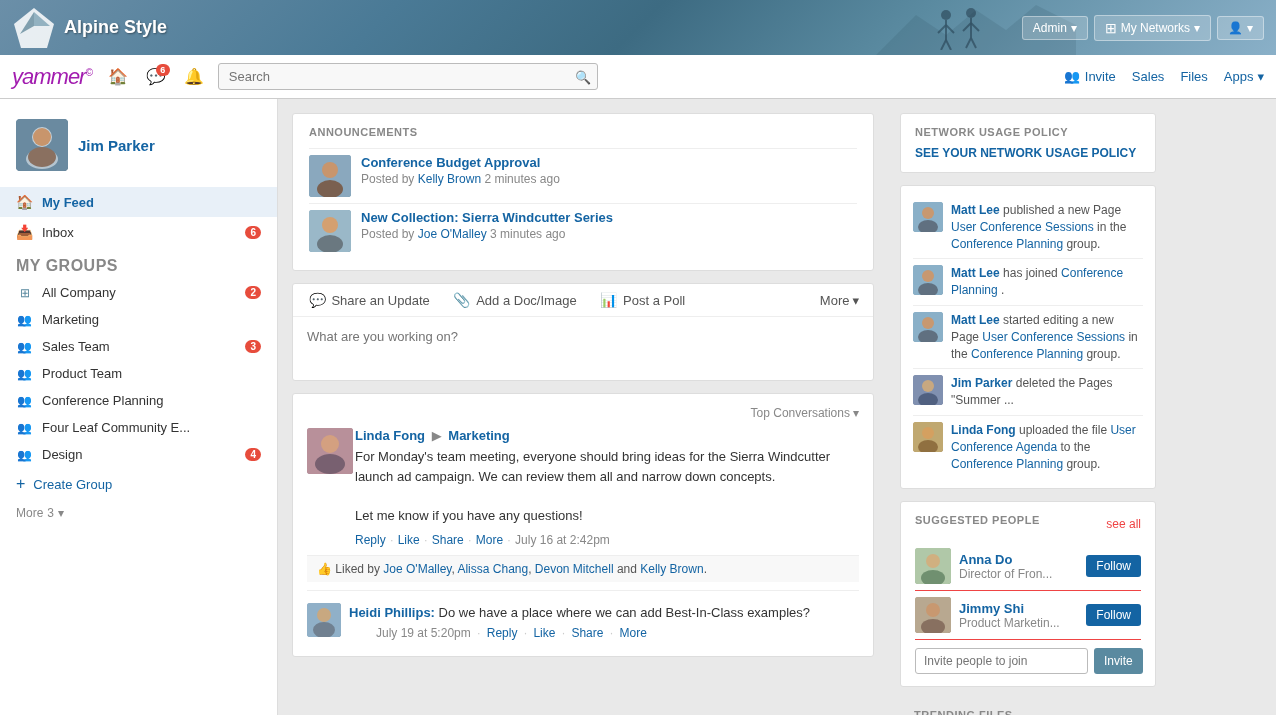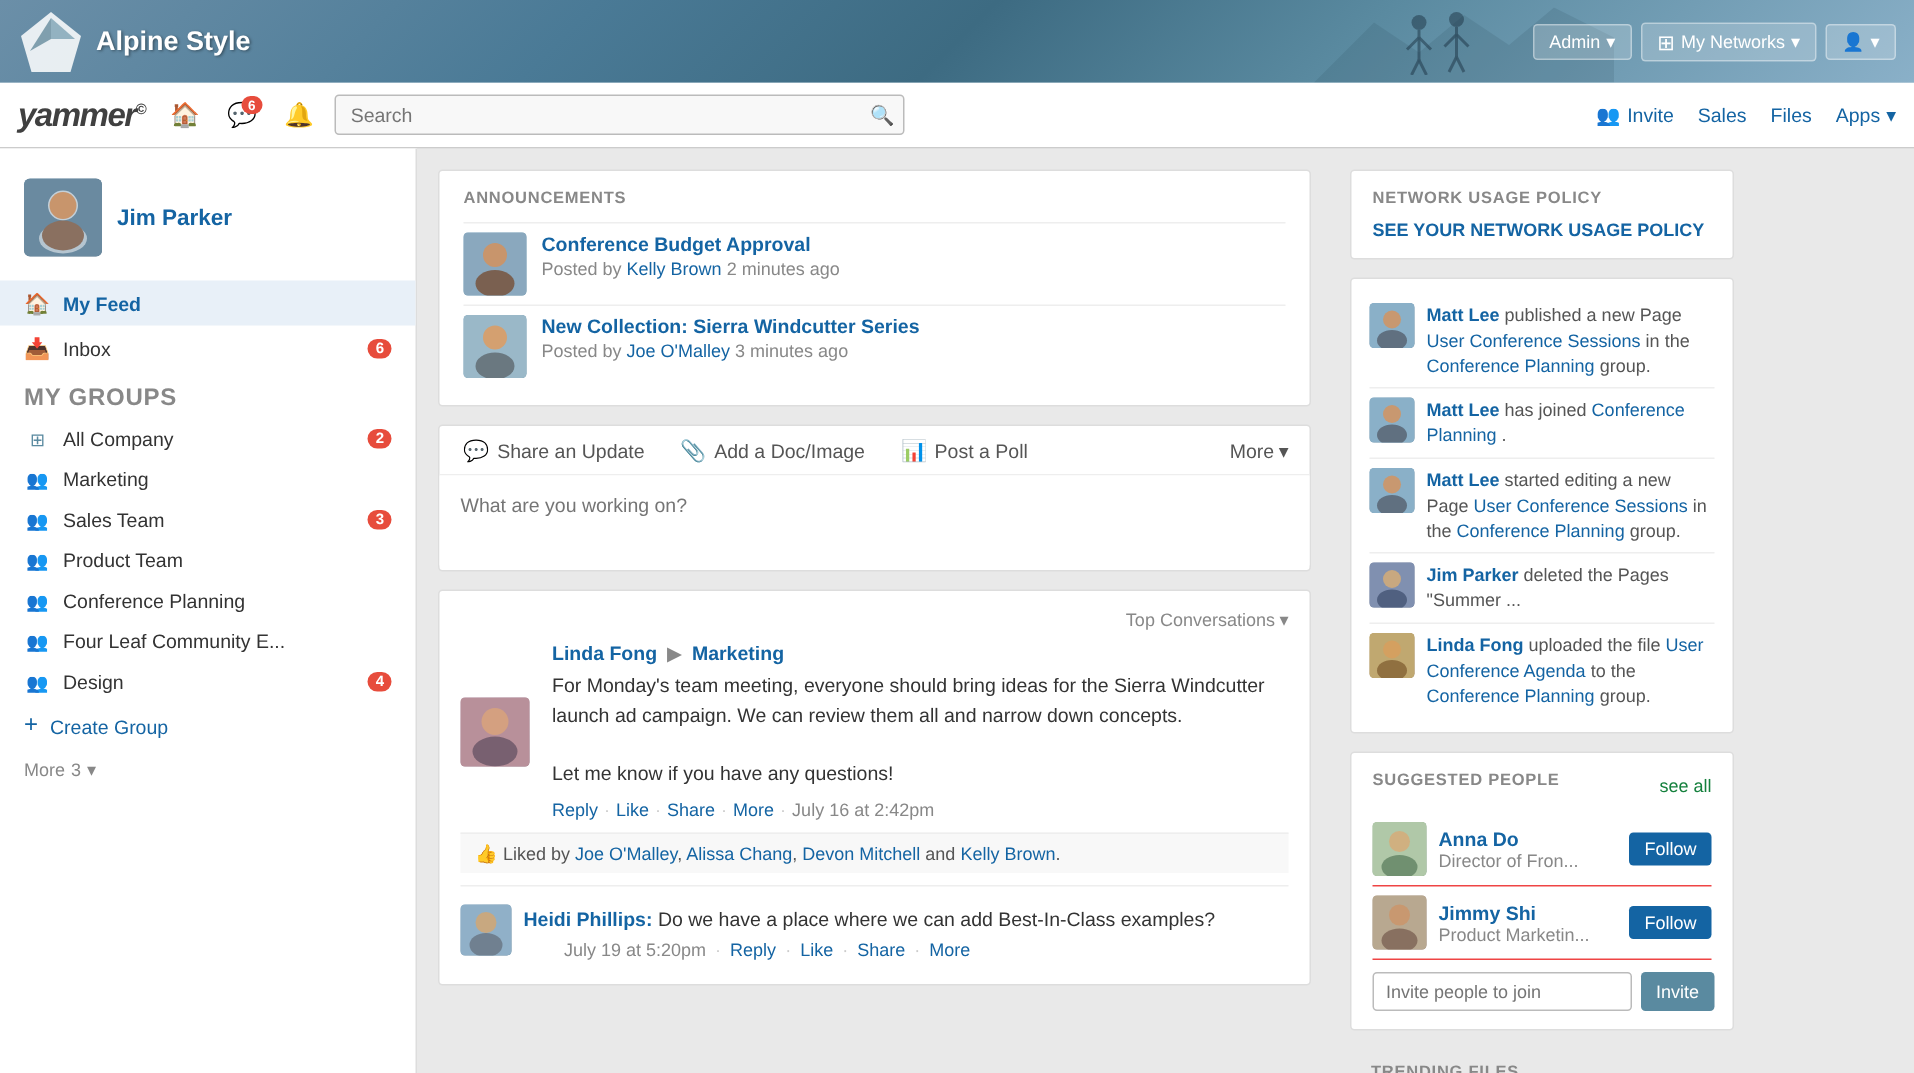--- a/index.html
+++ b/index.html
@@ -50,23 +50,23 @@
     .navbar {
       background: #fff;
       border-bottom: 1px solid #ccc;
       height: 44px;
       display: flex;
       align-items: center;
       padding: 0 12px;
       gap: 8px;
     }
     .yammer-logo {
-      color: #404040;
+      color: #a21caf;
       font-size: 22px;
-      font-weight: bold;
+      font-weight: normal;
       font-style: italic;
       margin-right: 4px;
       letter-spacing: -1px;
     }
     .nav-icon-btn {
       width: 30px; height: 30px;
       display: flex; align-items: center; justify-content: center;
       border-radius: 3px;
       cursor: pointer;
       color: #555;
@@ -307,21 +307,21 @@
       display: flex; align-items: center; justify-content: flex-end;
       margin-bottom: 8px;
     }
     .top-conversations-btn {
       color: #888;
       font-size: 12px;
       cursor: pointer;
       display: flex; align-items: center; gap: 3px;
     }
     .feed-post-header {
-      display: flex; align-items: center; gap: 15px;
+      display: flex; align-items: flex-start; gap: 2px;
     }
     .feed-avatar {
       width: 46px; height: 46px; flex-shrink: 0;
       border-radius: 3px;
       background: linear-gradient(135deg, #c0a0b0, #8a6070);
     }
     .feed-post-content { flex: 1; }
     .feed-poster-line {
       margin-bottom: 4px;
       font-size: 13px;
@@ -427,21 +427,21 @@
     .activity-text { flex: 1; line-height: 1.4; color: #555; }
     .activity-name { color: #1464a3; cursor: pointer; font-weight: bold; }
     .activity-link { color: #1464a3; cursor: pointer; }
 
     
     .suggested-header {
       display: flex; align-items: center; justify-content: space-between;
       margin-bottom: 8px;
     }
     .see-all-link {
-      color: #15803d;
+      color: #ef4444;
       font-size: 12px;
       cursor: pointer;
     }
     .person-item {
       display: flex; align-items: center; gap: 8px;
       padding: 6px 0;
       border-bottom: 1px solid #ef4444;
     }
     .person-item:last-child { border-bottom: none; }
     .person-avatar {

